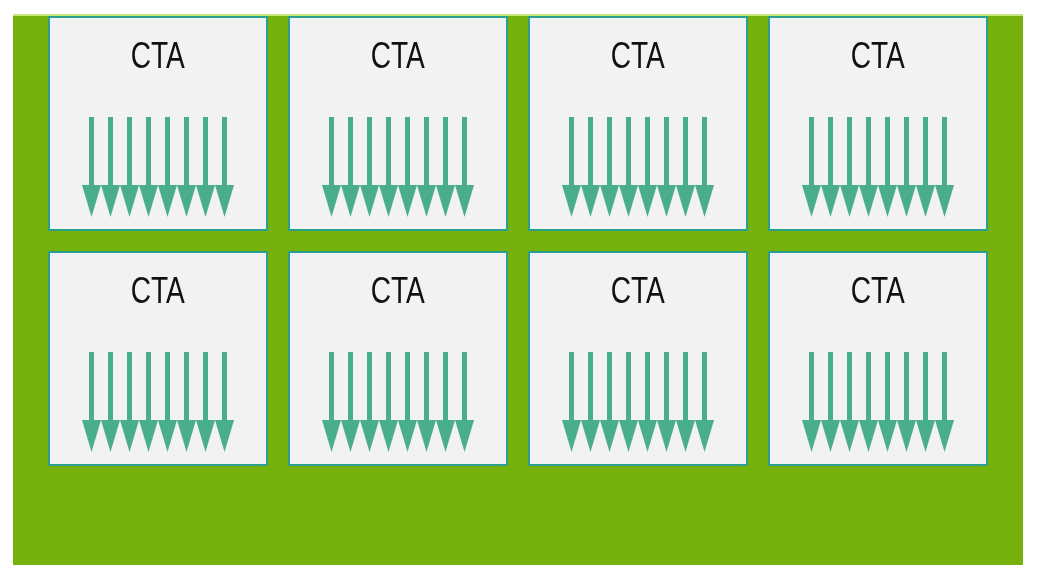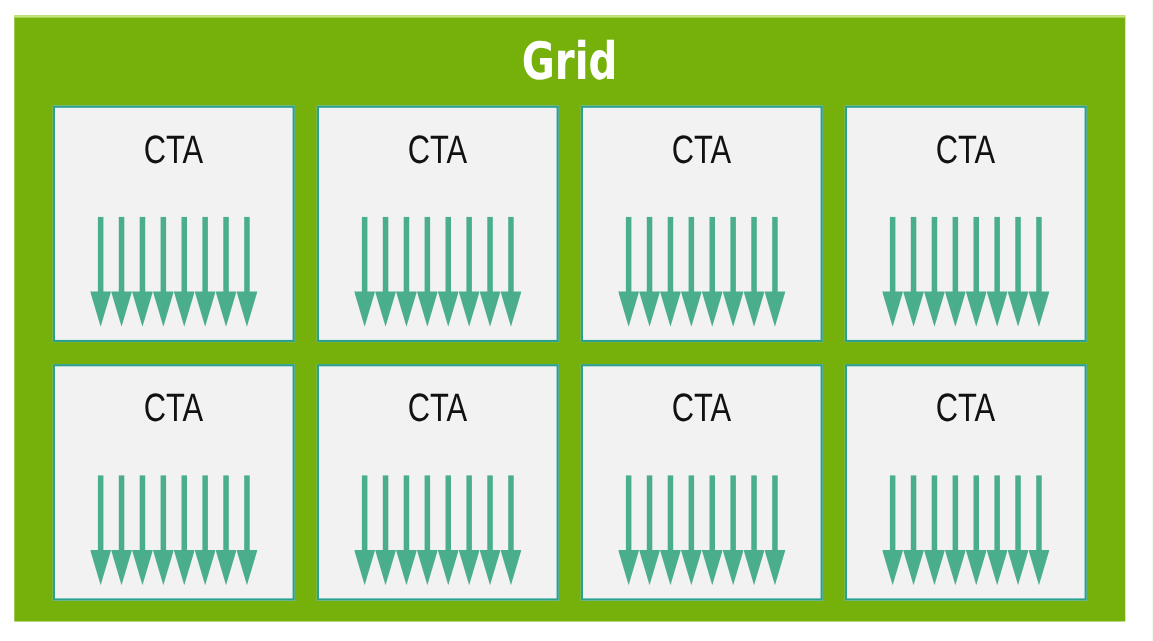--- a/index.html
+++ b/index.html
@@ -74,23 +74,20 @@
     display:flex;
     gap:0;
   }
   .arrow-svg{display:block;}
 </style>
 </head>
 <body>
 
 <div class="frame">
   <div class="grid-panel">
-    <div class="grid-title">
-      <span class="condensed">Grid</span>
-    </div>
     <div class="cta-grid">
   <div class="cta-box">
     <span class="cta-label condensed">CTA</span>
     <div class="arrows">
             <svg width="19" height="100" viewBox="0 0 19 100" class="arrow-svg">
               <rect x="7" y="0" width="5" height="72" fill="#4AAD8C"></rect>
               <polygon points="0,68 19,68 9.5,100" fill="#4AAD8C"></polygon>
             </svg>
             <svg width="19" height="100" viewBox="0 0 19 100" class="arrow-svg">
               <rect x="7" y="0" width="5" height="72" fill="#4AAD8C"></rect>

